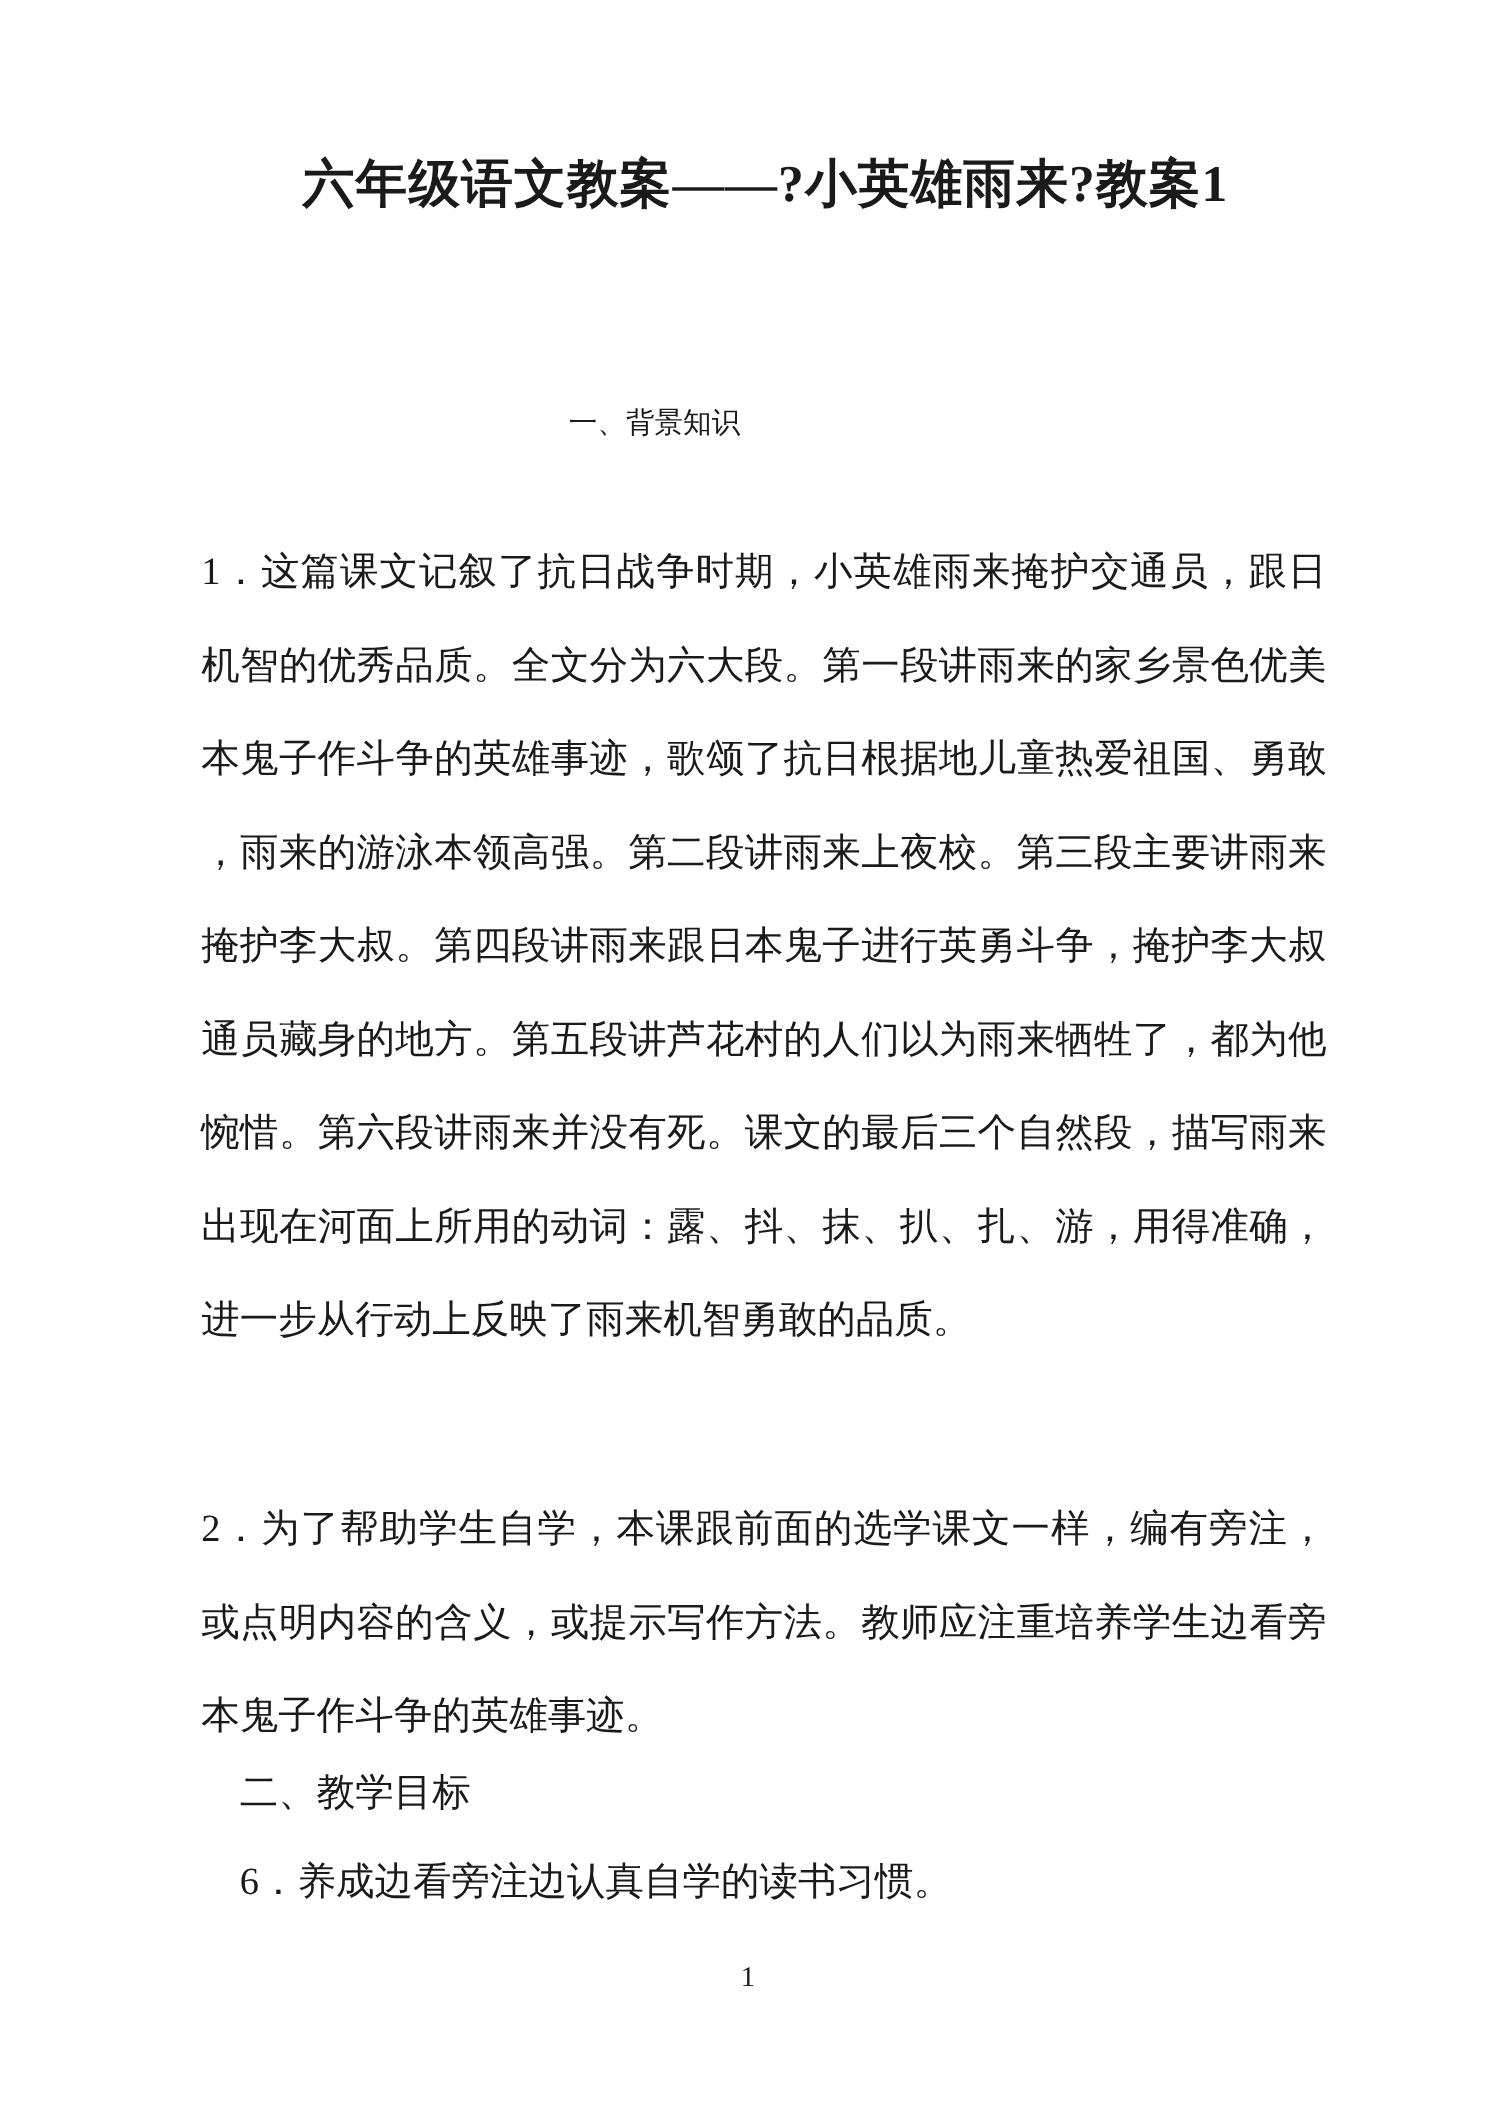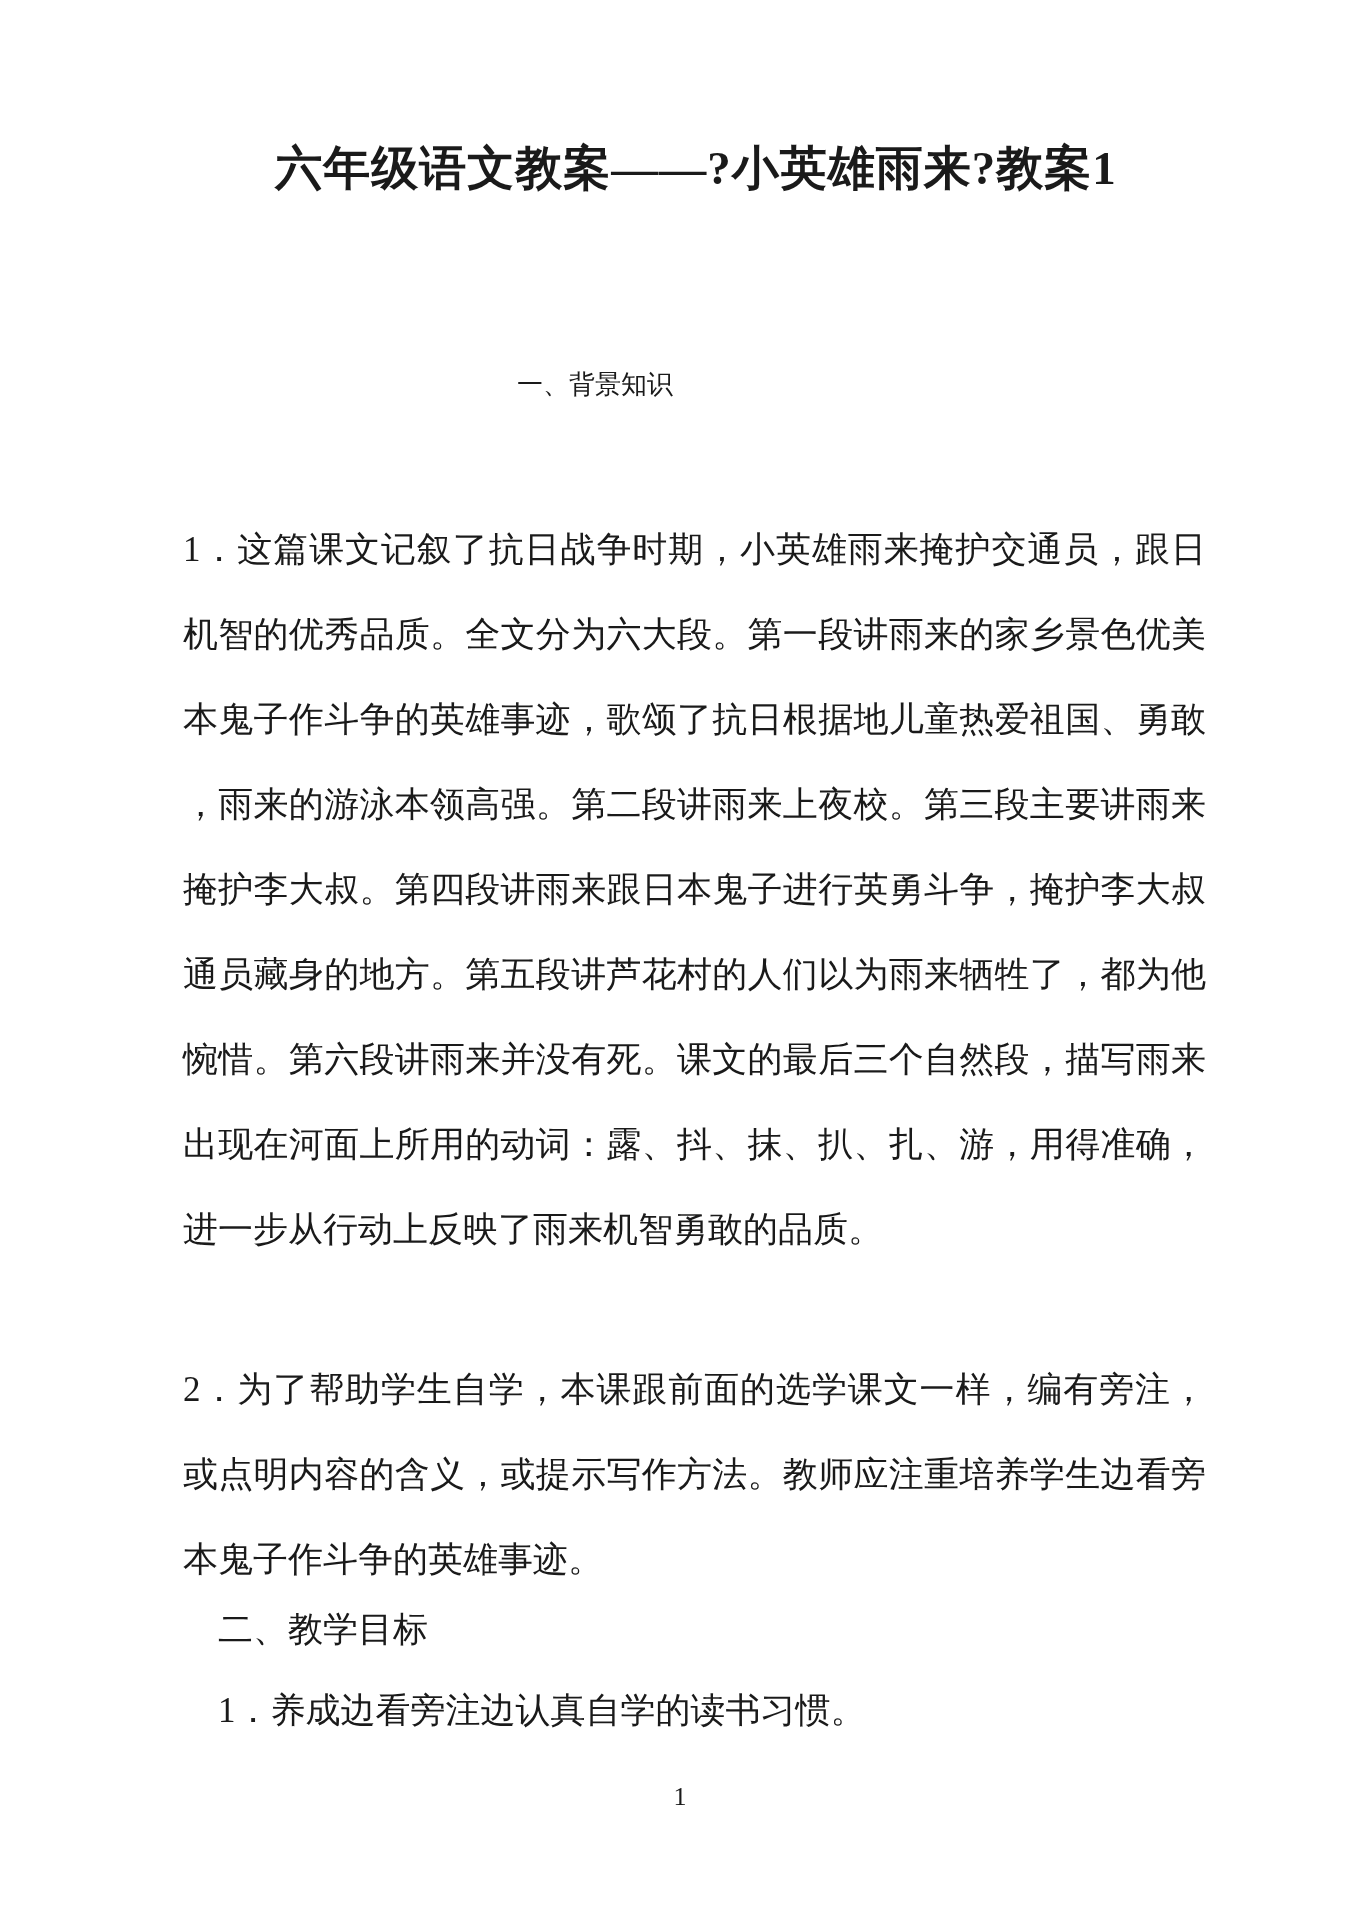--- a/index.html
+++ b/index.html
@@ -39,21 +39,21 @@
     top: 352px;
     left: 517px;
   }
   .para {
     position: absolute;
     left: 183px;
     width: 1023px;
     font-size: 35px;
     line-height: 85px;
   }
-  .p1 { top: 507px; }
+  .p1 { top: 477px; }
   .p2 { top: 1347px; }
   .line {
     text-align: justify;
     text-align-last: justify;
   }
   .line.last {
     text-align-last: left;
   }
   .h2 {
     position: absolute;
@@ -103,17 +103,17 @@
   </div>
 
   <div class="para p2">
     <div class="line">2．为了帮助学生自学，本课跟前面的选学课文一样，编有旁注，</div>
     <div class="line">或点明内容的含义，或提示写作方法。教师应注重培养学生边看旁</div>
     <div class="line last">本鬼子作斗争的英雄事迹。</div>
   </div>
 
   <div class="h2">二、教学目标</div>
 
-  <div class="list-item">1．养成边看旁注边认真自学的读书习惯。</div>
+  <div class="list-item">6．养成边看旁注边认真自学的读书习惯。</div>
 
   <div class="page-footer">1</div>
 
 </div>
 
 </body></html>

